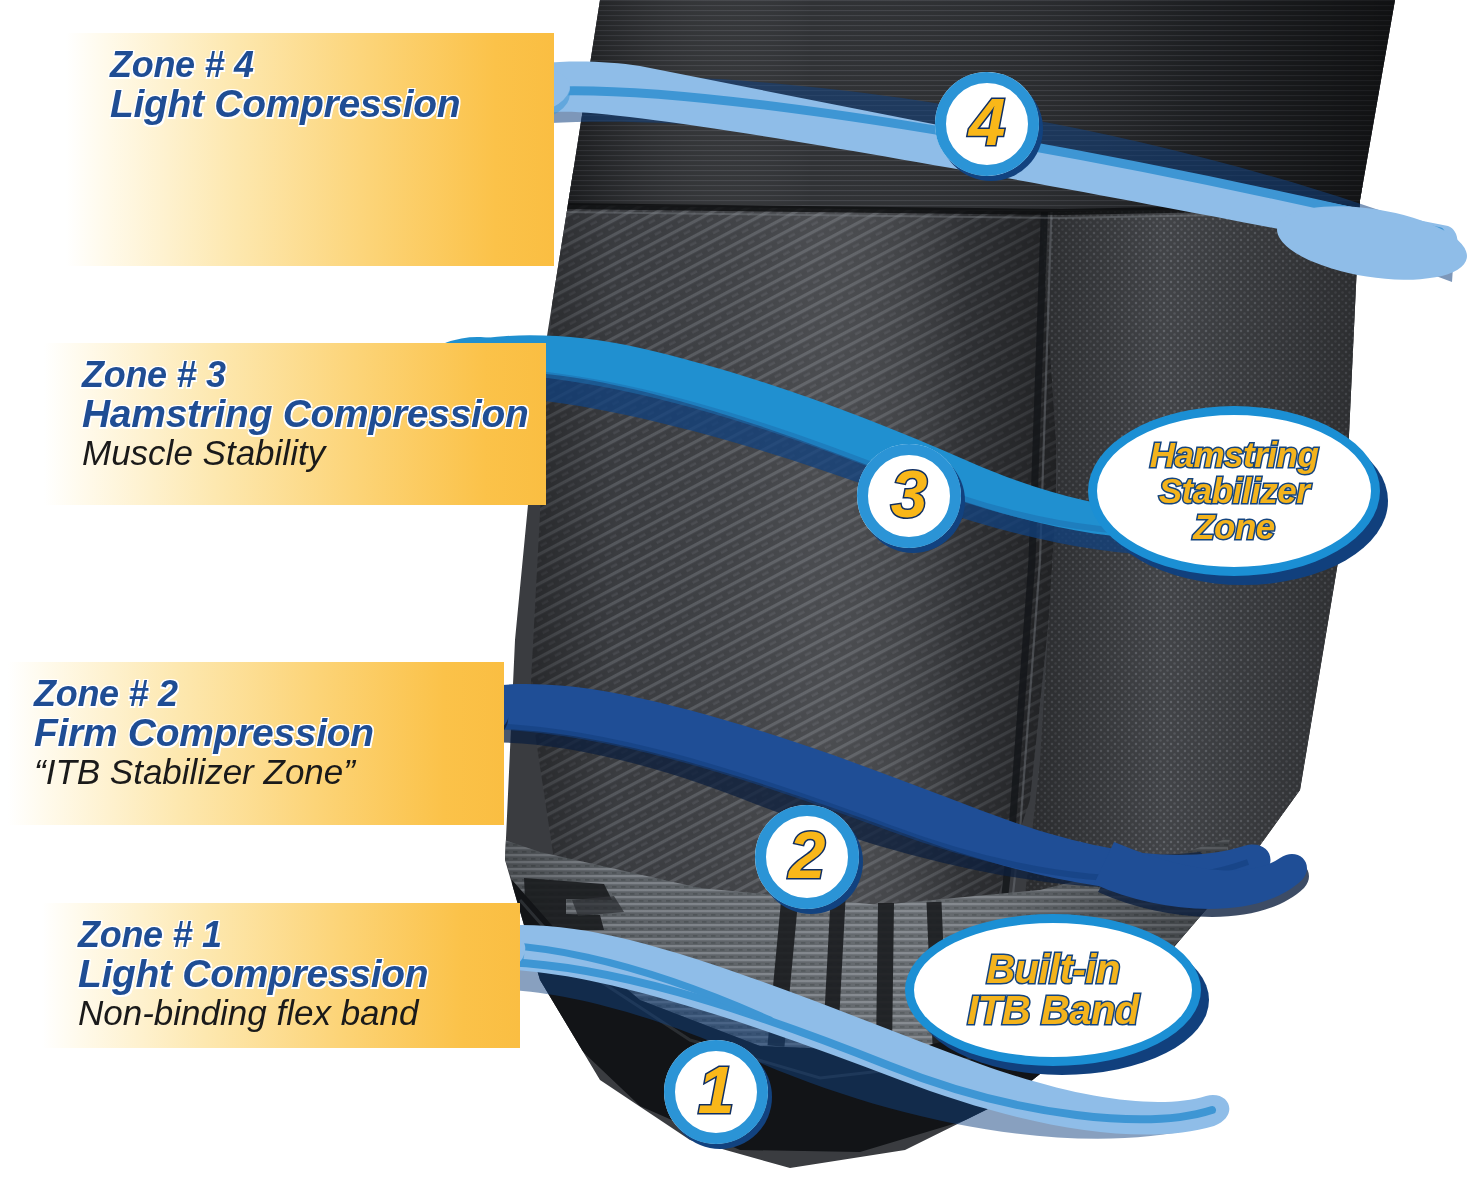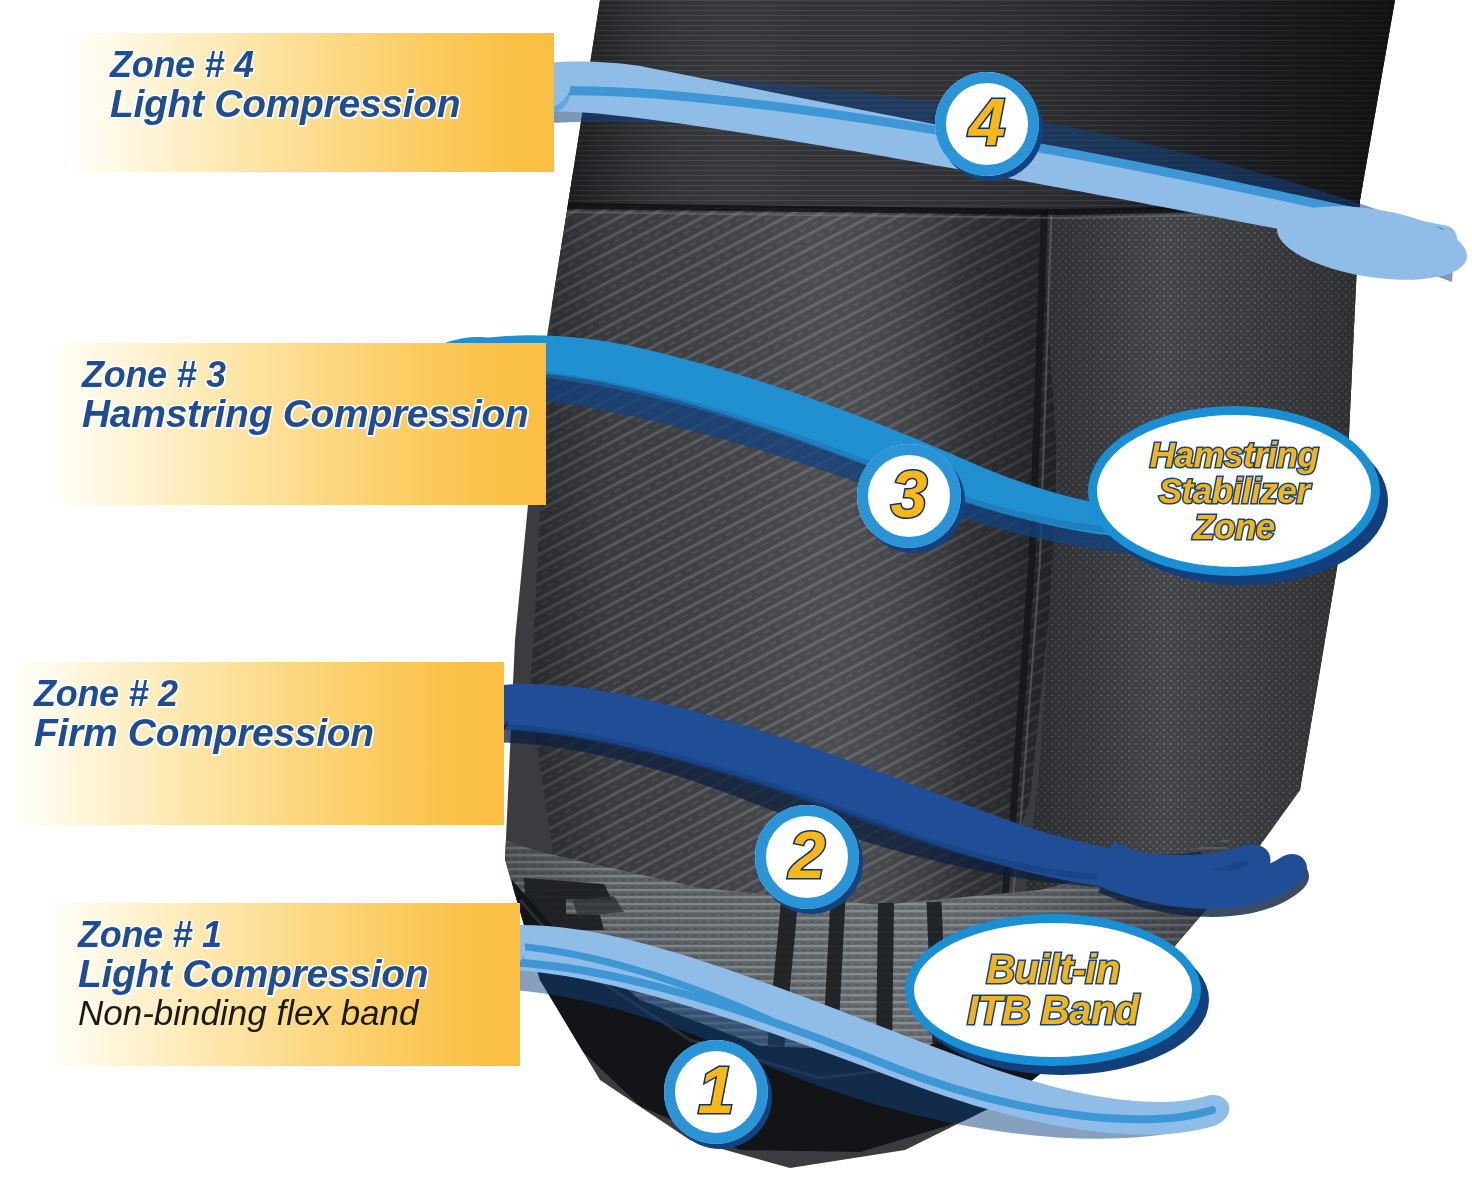--- a/index.html
+++ b/index.html
@@ -263,36 +263,38 @@
                C1140,1148 1020,1126 900,1080 C770,1030 630,982 536,972
                C466,964 416,962 430,946 Z" fill="#8fbde8"></path>
       <path d="M486,962 C600,960 750,1010 890,1066 C1020,1118 1150,1130 1212,1110" stroke="#3e96d4" stroke-width="8" fill="none" stroke-linecap="round"></path>
       <path d="M448,950 C520,934 640,962 770,1020" stroke="#3e96d4" stroke-width="7" fill="none" stroke-linecap="round"></path>
 
       <ellipse cx="474" cy="962" rx="52" ry="27" fill="#3e96d4" opacity="0.75" transform="rotate(-11 474 968)"></ellipse>
       <ellipse cx="474" cy="956" rx="52" ry="27" fill="#8fbde8" transform="rotate(-11 474 956)"></ellipse>
     </g>
   </svg>
 
-  <div class="label-block" style="left:66px;top:33px;width:488px;height:139px;padding:14px 8px 0 44px;">
+  <div class="label-block" style="left:66px;top:33px;width:488px;height:233px;padding:14px 8px 0 44px;">
     <div class="zone-title zone-num">Zone # 4</div>
     <div class="zone-title zone-comp">Light Compression</div>
   </div>
 
   <div class="label-block" style="left:44px;top:343px;width:502px;height:162px;padding:14px 0 17px 38px;">
     <div class="zone-title zone-num">Zone # 3</div>
     <div class="zone-title zone-comp">Hamstring Compression</div>
+    <div class="zone-desc">Muscle Stability</div>
   </div>
 
   <div class="label-block" style="left:8px;top:662px;width:496px;height:163px;padding:14px 0 11px 26px;">
     <div class="zone-title zone-num">Zone # 2</div>
     <div class="zone-title zone-comp">Firm Compression</div>
-  </div>
-
-  <div class="label-block" style="left:42px;top:903px;width:478px;height:163px;padding:14px 0 0 36px;">
+    <div class="zone-desc">“ITB Stabilizer Zone”</div>
+  </div>
+
+  <div class="label-block" style="left:42px;top:903px;width:478px;height:145px;padding:14px 0 0 36px;">
     <div class="zone-title zone-num">Zone # 1</div>
     <div class="zone-title zone-comp">Light Compression</div>
     <div class="zone-desc">Non-binding flex band</div>
   </div>
 
   <div class="num-circle" style="left:935px;top:72px;width:104px;height:104px;">
     <span class="ring"></span>
     <span class="glyph">4</span>
   </div>
 

